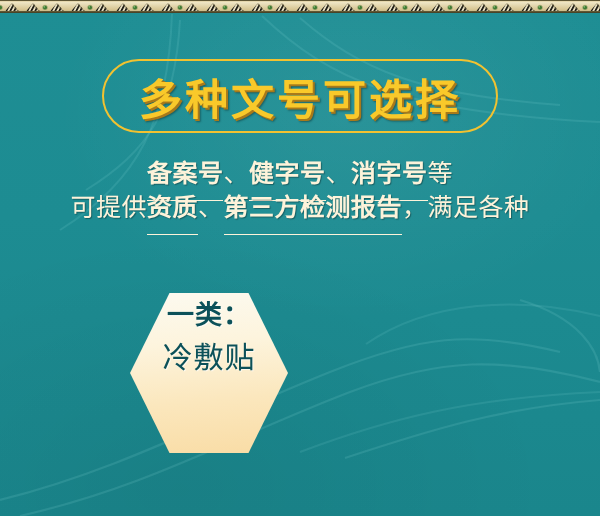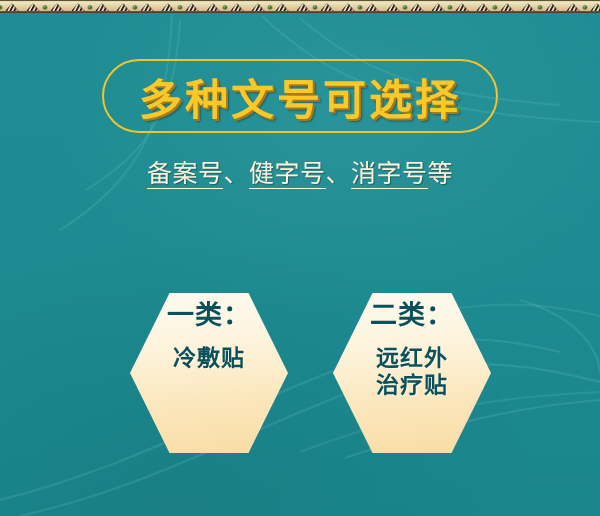--- a/index.html
+++ b/index.html
@@ -99,21 +99,22 @@
     line-height: 34px;
     color: #fdf3da;
     text-shadow: 1px 1px 1px rgba(0,0,0,0.32);
     letter-spacing: 0.5px;
   }
   .body-text .ln { display: block; white-space: nowrap; }
   .body-text u,
   .body-text .u {
     text-decoration: none;
     border-bottom: 1.5px solid #fdf3da;
-    padding-bottom: 0;
+    padding-bottom: 12px;
+    font-weight: bold;
   }
 
   
   .hex {
     position: absolute;
     width: 158px;
     height: 160px;
     clip-path: polygon(25% 0%, 75% 0%, 100% 50%, 75% 100%, 25% 100%, 0% 50%);
     background: linear-gradient(175deg,
                 #fcfaf0 0%,
@@ -138,22 +139,22 @@
     font-size: 27px;
     font-weight: 700;
     color: #0c5159;
     letter-spacing: 1px;
     text-shadow: 1px 1px 0 rgba(255,255,255,0.7);
     margin-bottom: 12px;
     white-space: nowrap;
   }
   .hex-item {
     font-family: "DejaVu Serif", "Liberation Serif", serif;
-    font-size: 23px;
-    font-weight: 700;
+    font-size: 30px;
+    font-weight: 400;
     color: #0c5159;
     line-height: 27px;
     letter-spacing: 1px;
     text-shadow: 1px 1px 0 rgba(255,255,255,0.6);
     white-space: nowrap;
   }
 </style>
 </head>
 <body>
 
@@ -223,30 +224,24 @@
     <div class="edge-dark-top"></div>
     <div class="edge-dark-bottom"></div>
   </div>
 
   <div class="title-box">
     <div class="title-text">多种文号可选择</div>
   </div>
 
   <div class="body-text">
     <span class="ln"><span class="u">备案号</span><span>、</span><span class="u">健字号</span><span>、</span><span class="u">消字号</span><span>等</span></span>
+    <span class="ln"><span>可提供</span><span class="u">资质</span><span>、</span><span class="u">第三方检测报告</span><span>，满足各种</span></span>
   </div>
 
   <div class="hex hex-left">
     <div class="hex-inner">
       <div class="hex-heading">一类：</div>
       <div class="hex-item">冷敷贴</div>
     </div>
   </div>
 
-  <div class="hex hex-right">
-    <div class="hex-inner">
-      <div class="hex-heading">二类：</div>
-      <div class="hex-item">远红外</div>
-      <div class="hex-item">治疗贴</div>
-    </div>
-  </div>
 
 </div>
 
 </body></html>

